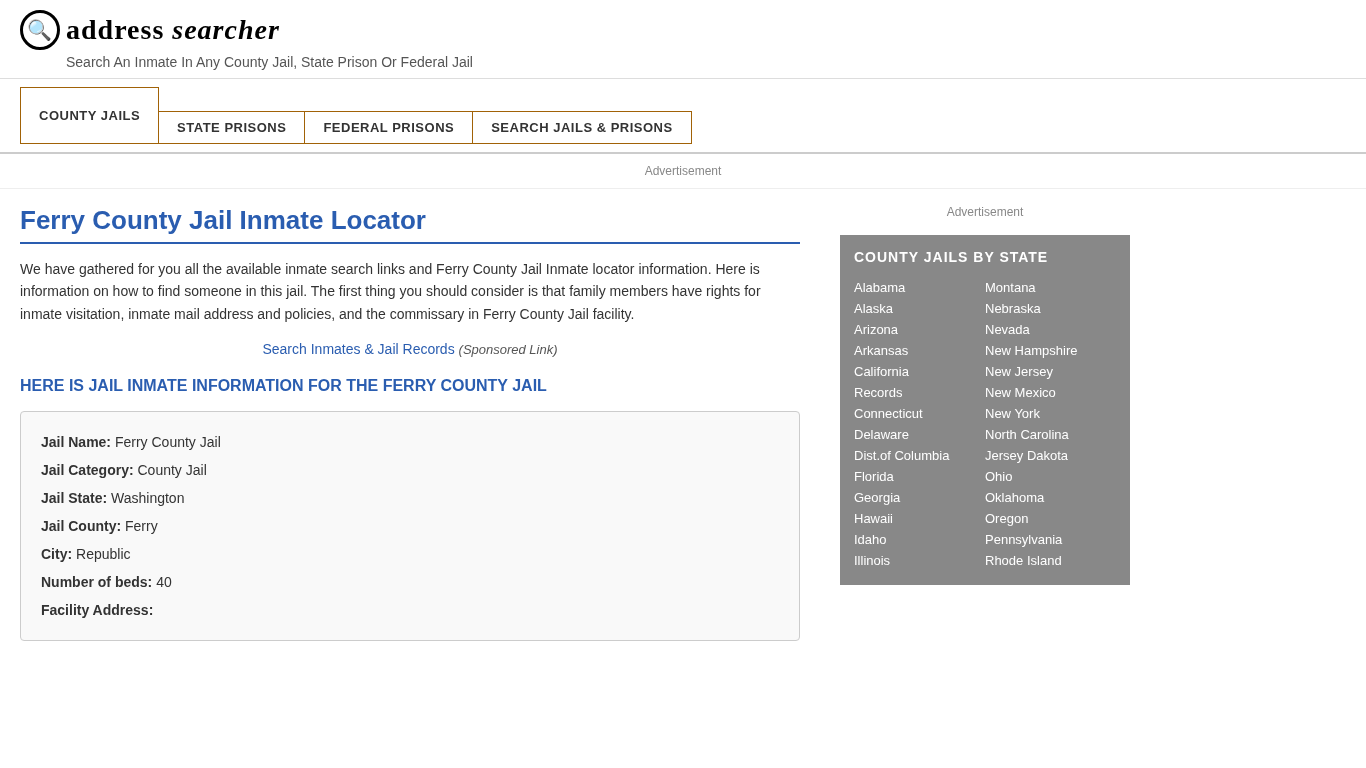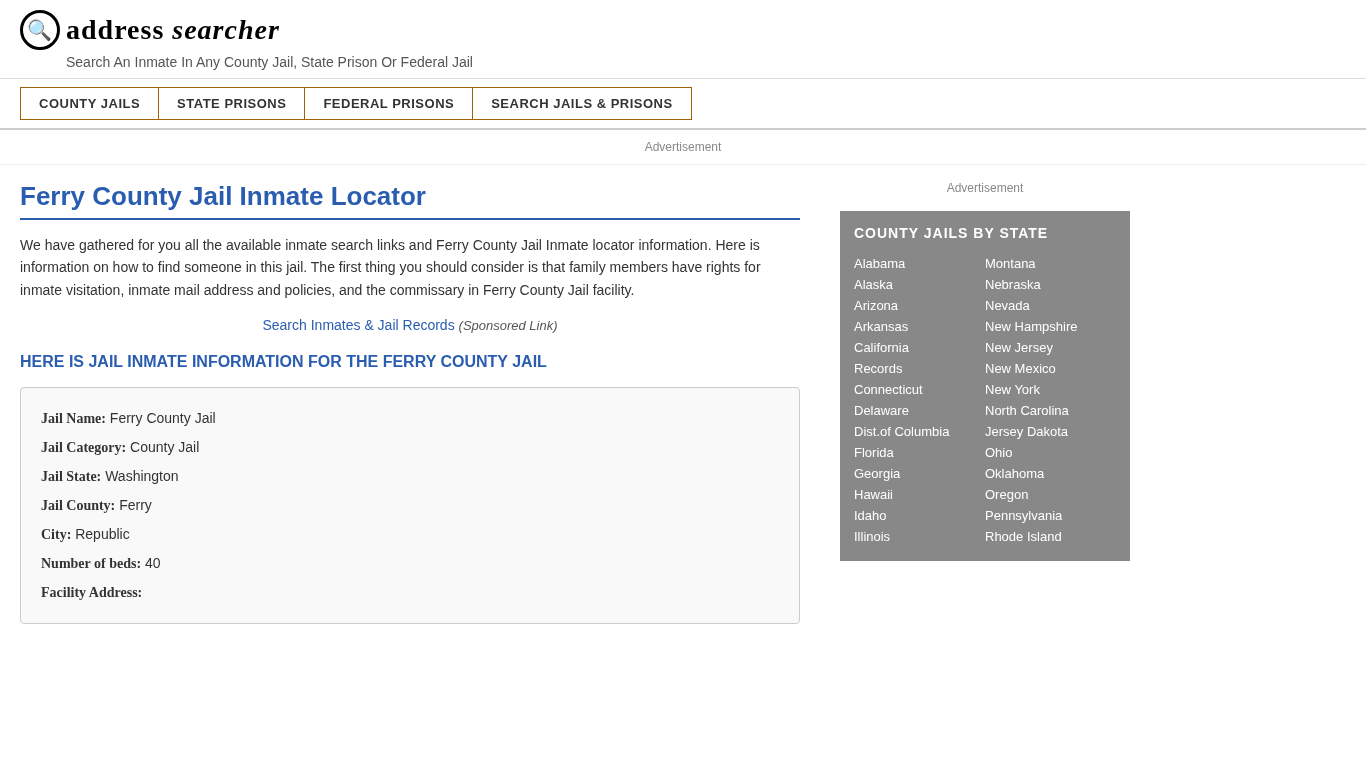--- a/index.html
+++ b/index.html
@@ -22,21 +22,21 @@
     #tagline { font-size: 14px; color: #555; margin-left: 46px; }
 
     
     #nav { padding: 8px 20px; border-bottom: 2px solid #ccc; }
     #nav-inner { display: flex; gap: 0; }
     .nav-btn {
       padding: 8px 18px; border: 1px solid #a16207; background: #fff;
       font-size: 13px; font-weight: bold; color: #333; cursor: pointer;
       letter-spacing: 0.5px;
     }
-    .nav-btn + .nav-btn { border-left: none; }
+    .nav-btn + .nav-btn { border-left: none; margin-top: 24px; }
 
     
     #ad-bar { text-align: center; padding: 10px; color: #888; font-size: 12px; border-bottom: 1px solid #eee; }
 
     
     #main { display: flex; padding: 0 20px; }
     #content { flex: 1; padding: 16px 20px 16px 0; max-width: 800px; }
     #sidebar { width: 310px; flex-shrink: 0; padding: 16px 0 0 20px; }
 
     
@@ -56,21 +56,21 @@
 
     
     #subheading { font-size: 16px; font-weight: bold; color: #2a5db0; margin-bottom: 16px; text-transform: uppercase; }
 
     
     #info-box {
       border: 1px solid #ccc; border-radius: 4px; background: #f9f9f9;
       padding: 16px 20px; font-size: 14px; line-height: 2;
     }
     #info-box .row { display: block; }
-    #info-box .label { font-weight: bold; font-family: Liberation Serif, serif; }
+    #info-box .label { font-weight: bold; }
 
     
     #sidebar-ad { text-align: center; color: #888; font-size: 12px; margin-bottom: 16px; }
 
     #county-jails-box { background: #888; padding: 14px; }
     #county-jails-title {
       font-size: 14px; font-weight: bold; color: #fff;
       text-transform: uppercase; letter-spacing: 1px; margin-bottom: 12px;
     }
     #states-grid { display: grid; grid-template-columns: 1fr 1fr; gap: 2px 0; }

